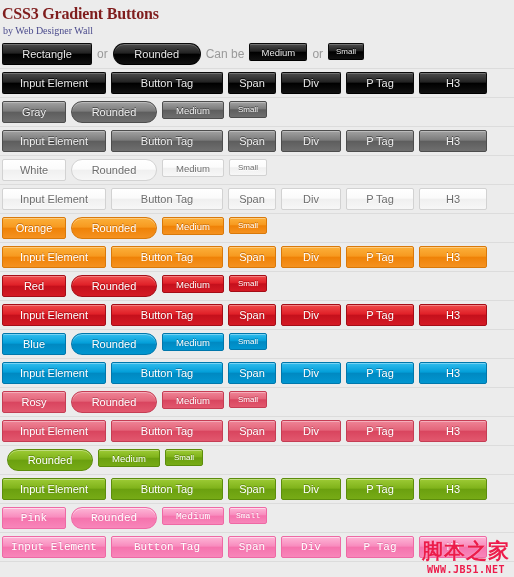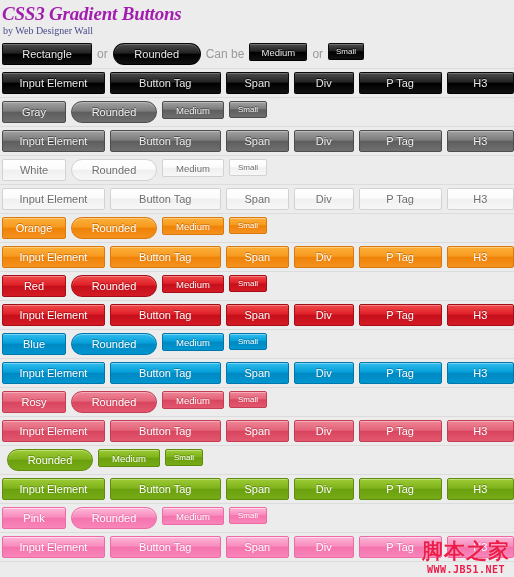--- a/index.html
+++ b/index.html
@@ -9,26 +9,25 @@
     font-family:"Liberation Sans",sans-serif;
     overflow:hidden;
     position:relative;
   }
   .page{width:514px;height:577px;position:relative;overflow:hidden;}
 
   
   .hdr{padding:2px 0 0 2px;}
   .title{
     font-family:"Liberation Serif",serif;
-    font-size:19px;font-weight:bold;
-    color:#a21caf;
+    font-size:16px;font-weight:bold;
+    color:#7f1d1d;
     letter-spacing:-0.2px;
     line-height:23px;
     margin:0 0 0 0;
-    font-style:italic;
   }
   .subtitle{
     font-family:"Liberation Serif",serif;
     font-size:10px;color:#4a4a8c;
     line-height:12px;margin:0 0 3px 1px;
   }
 
   
   .band{position:relative;}
   .row{
@@ -59,23 +58,23 @@
   .sz-normal{height:22px;font-size:11px;padding:0 8px;}
   .sz-medium{height:18px;font-size:9.5px;padding:0 8px;}
   .sz-small{height:17px;font-size:8px;padding:0 6px;}
 
   .rad-rect{border-radius:2px;}
   .rad-round{border-radius:12px;}
 
   
   .w-input{width:104px;}
   .w-button{width:112px;}
-  .w-span{width:64px;}
+  .w-span{width:48px;}
   .w-div{width:60px;}
-  .w-ptag{width:84px;}
+  .w-ptag{width:68px;}
   .w-h3{width:68px;}
   .gapx{width:5px;flex:0 0 5px;}
 
   
   .v-name{width:64px;}
   .v-round{width:86px;}
   .v-med{width:62px;}
   .v-small{width:38px;}
 
   
@@ -125,20 +124,21 @@
     background:linear-gradient(180deg,#9dcb35 0%,#80b31b 45%,#6ba00f 52%,#77ab16 100%);
     border-color:#5c8d0c;
     color:#fff;text-shadow:0 -1px 0 rgba(50,80,0,.45);
     box-shadow:inset 0 1px 0 rgba(255,255,255,.35);
   }
   .t-pink{
     background:linear-gradient(180deg,#fdb6d6 0%,#f88cbe 45%,#f573ad 52%,#f886ba 100%);
     border-color:#ee69a5;
     color:#fff;text-shadow:0 -1px 0 rgba(180,60,120,.35);
     box-shadow:inset 0 1px 0 rgba(255,255,255,.5);
+    font-family:Liberation Mono, monospace;
   }
 
   
   .watermark{
     position:absolute;right:4px;bottom:2px;
     text-align:center;pointer-events:none;
   }
   .wm-cn{
     font-family:"DejaVu Sans",sans-serif;
     font-size:21px;font-weight:bold;

